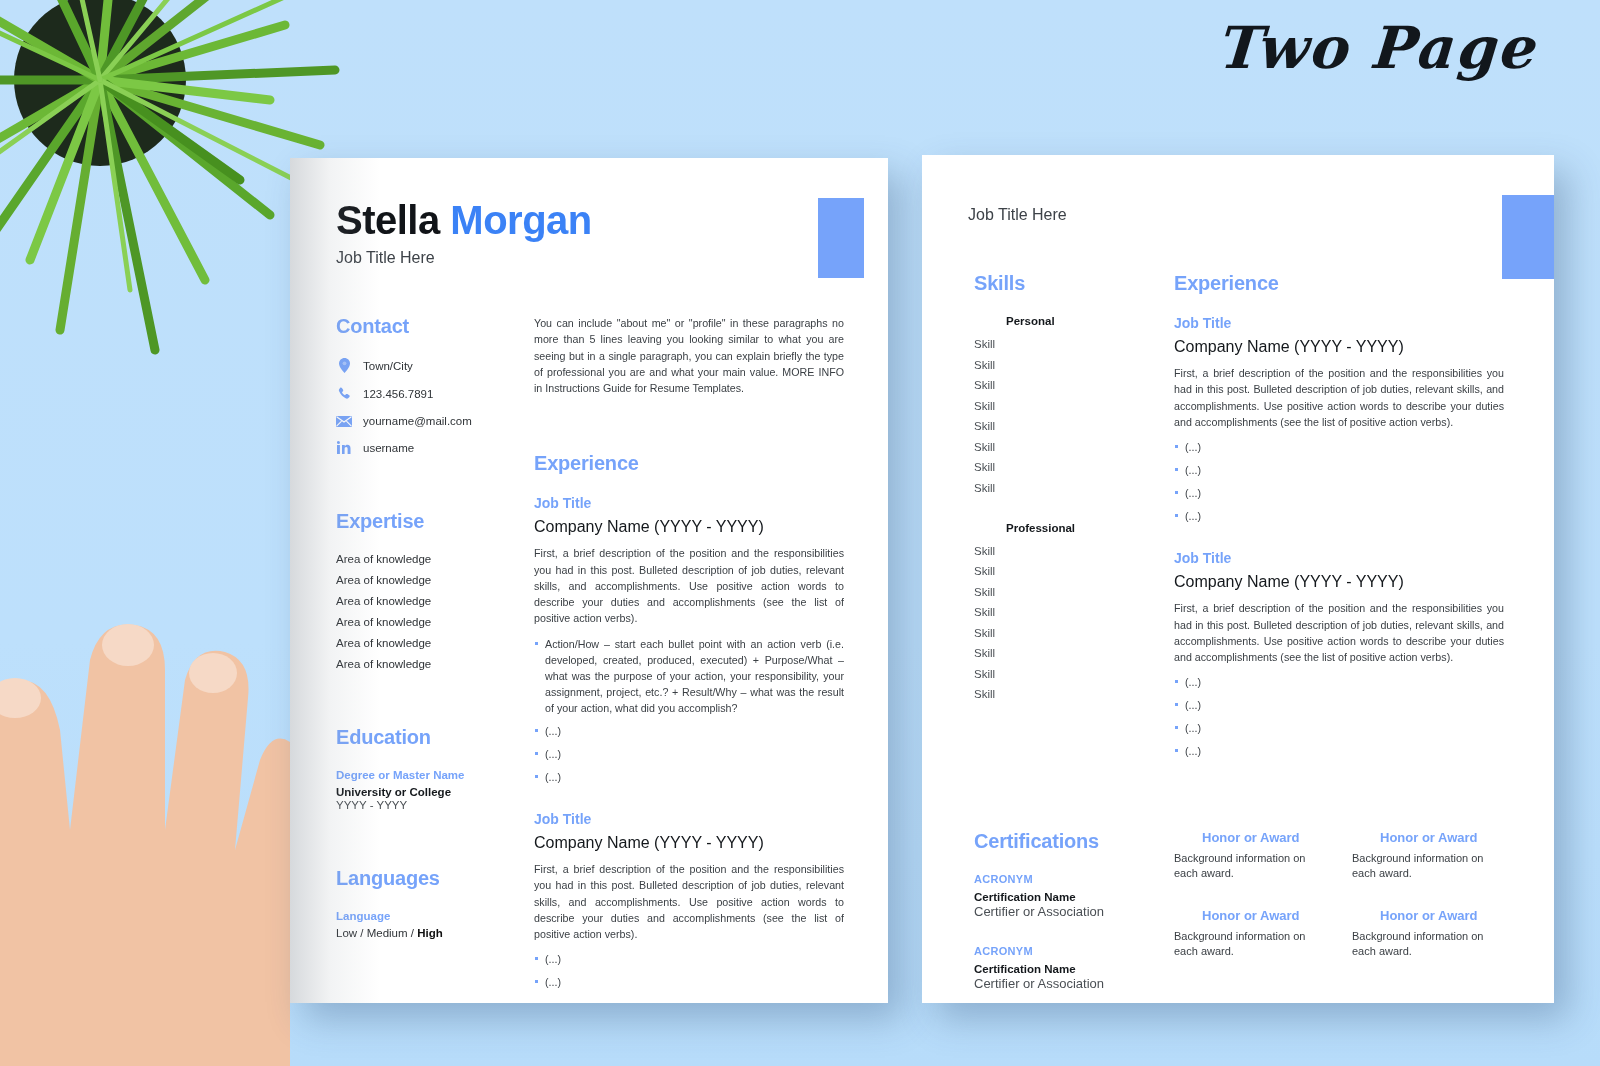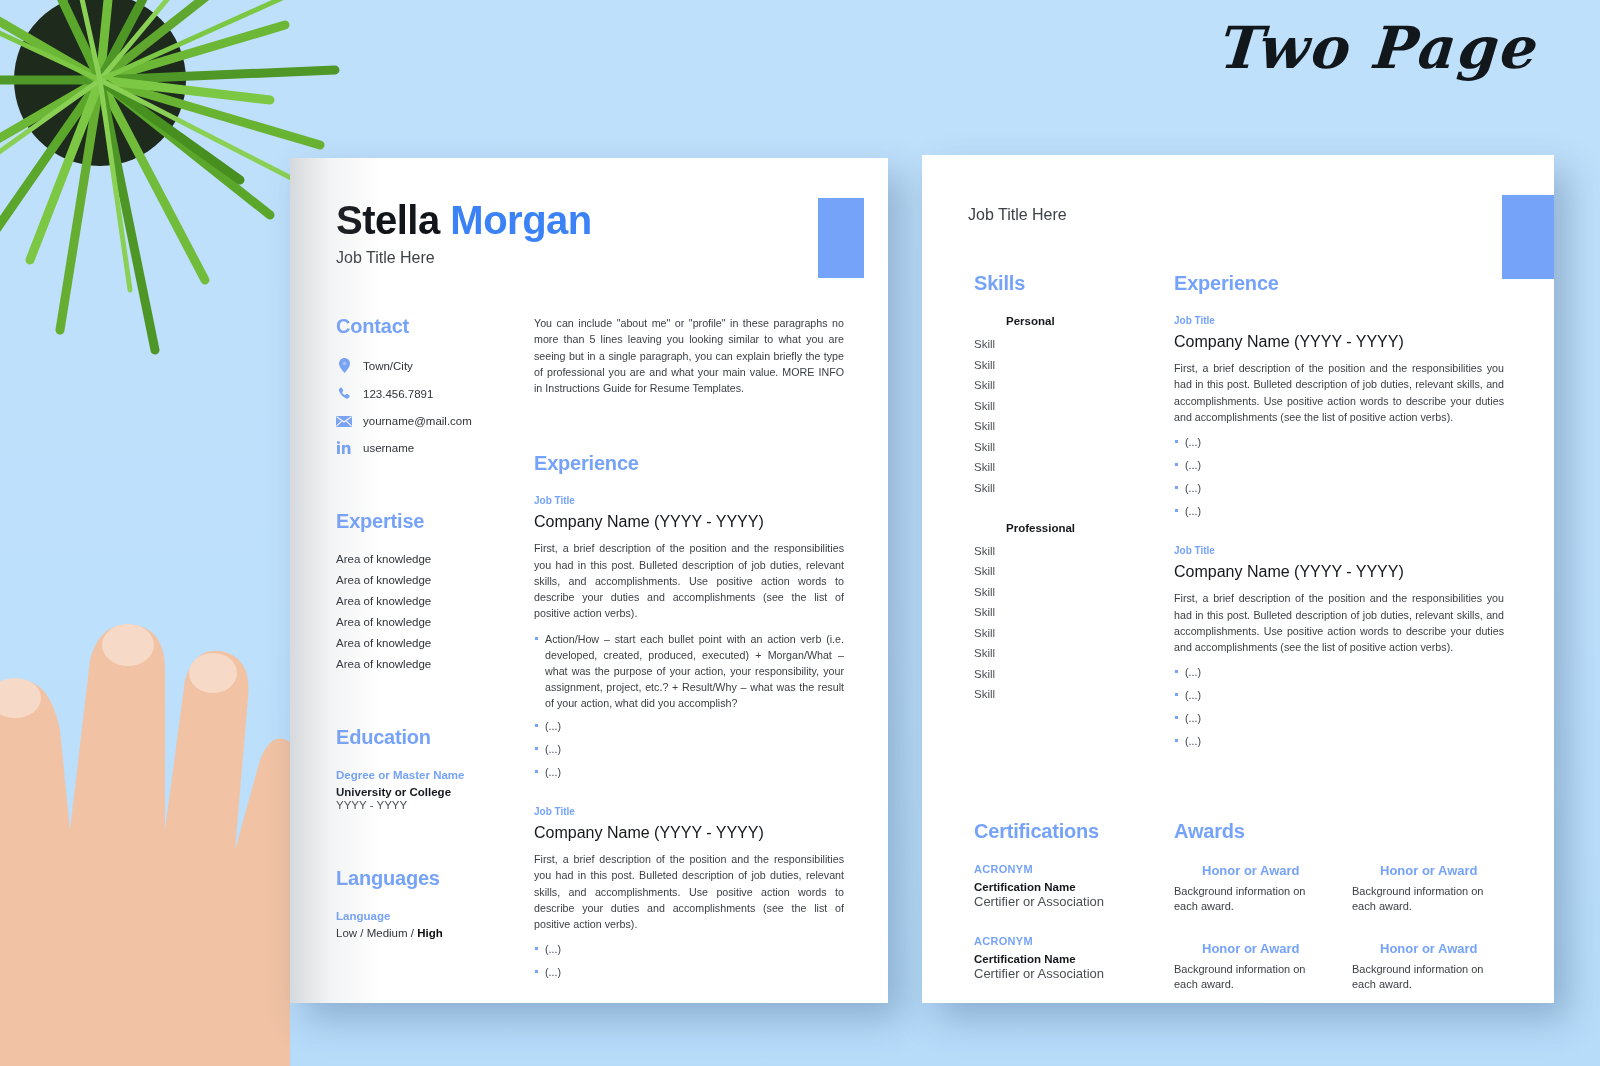--- a/index.html
+++ b/index.html
@@ -129,21 +129,21 @@
 
   
   .lang-level { font-size: 11.5px; color: #2f3337; }
   .lang-level b { color: #111; }
 
   
   .para {
     font-size: 10.7px; line-height: 1.52; color: #3a3f44;
     text-align: justify;
   }
-  .job-title { color: #76a3fa; font-weight: 700; font-size: 10px; margin-bottom: 7px; }
+  .job-title { color: #76a3fa; font-weight: 700; font-size: 14px; margin-bottom: 7px; }
   .company   { color: #14181c; font-weight: 400; font-size: 16px; margin-bottom: 9px; }
   .exp-block { margin-bottom: 26px; }
 
   ul.bullets { margin-top: 9px; list-style: none; }
   ul.bullets li {
     position: relative;
     padding-left: 11px;
     font-size: 10.7px; line-height: 1.5; color: #3a3f44;
     text-align: justify;
     margin-bottom: 7px;
@@ -313,21 +313,21 @@
         <div class="col-right">
           <p class="para">You can include "about me" or "profile" in these paragraphs no more than 5 lines leaving you looking similar to what you are seeing but in a single paragraph, you can explain briefly the type of professional you are and what your main value. MORE INFO in Instructions Guide for Resume Templates.</p>
 
           <h2 class="sec sec-gap-top">Experience</h2>
           <div id="p1-experience">
               <div class="exp-block">
                 <div class="job-title">Job Title</div>
                 <div class="company">Company Name (YYYY - YYYY)</div>
                 <p class="para">First, a brief description of the position and the responsibilities you had in this post. Bulleted description of job duties, relevant skills, and accomplishments. Use positive action words to describe your duties and accomplishments (see the list of positive action verbs).</p>
                 <ul class="bullets">
-                  <li>Action/How – start each bullet point with an action verb (i.e. developed, created, produced, executed) + Morgan/What – what was the purpose of your action, your responsibility, your assignment, project, etc.? + Result/Why – what was the result of your action, what did you accomplish?</li>
+                  <li>Action/How – start each bullet point with an action verb (i.e. developed, created, produced, executed) + Purpose/What – what was the purpose of your action, your responsibility, your assignment, project, etc.? + Result/Why – what was the result of your action, what did you accomplish?</li>
                   <li>(...)</li>
                   <li>(...)</li>
                   <li>(...)</li>
                 </ul>
               </div>
               <div class="exp-block">
                 <div class="job-title">Job Title</div>
                 <div class="company">Company Name (YYYY - YYYY)</div>
                 <p class="para">First, a brief description of the position and the responsibilities you had in this post. Bulleted description of job duties, relevant skills, and accomplishments. Use positive action words to describe your duties and accomplishments (see the list of positive action verbs).</p>
                 <ul class="bullets">
@@ -416,21 +416,20 @@
                 <div class="cert-org">Certifier or Association</div>
               </div>
               <div class="cert-block">
                 <div class="cert-acr">ACRONYM</div>
                 <div class="cert-name">Certification Name</div>
                 <div class="cert-org">Certifier or Association</div>
               </div>
             </div>
         </div>
         <div class="col-right">
-          <h2 class="sec">Awards</h2>
           <div class="awards-grid" id="p2-awards">
               <div class="awards-col">
                 <div class="award-block">
                   <div class="award-title">Honor or Award</div>
                   <div class="award-desc">Background information on each award.</div>
                 </div>
                 <div class="award-block">
                   <div class="award-title">Honor or Award</div>
                   <div class="award-desc">Background information on each award.</div>
                 </div>

